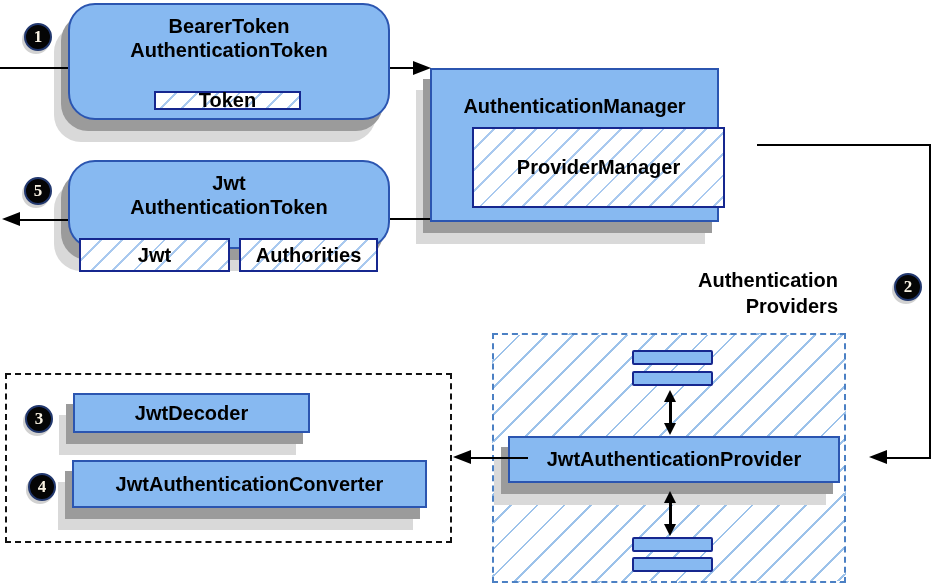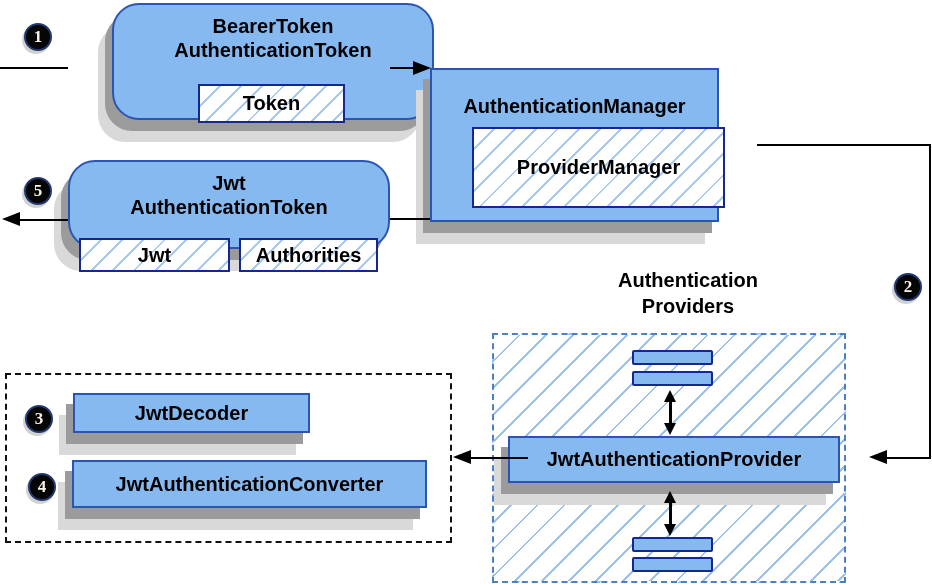--- a/index.html
+++ b/index.html
@@ -62,26 +62,26 @@
     box-shadow:-2px 3px 0 rgba(0,0,0,0.18);
   }
   .caption{position:absolute;text-align:center;font-size:20px;line-height:26px;}
   .inner-lbl{display:flex;align-items:center;justify-content:center;}
 </style>
 </head>
 <body>
 
 <div id="canvas">
 
-  <div class="node rounded" style="left:68px;top:3px;width:322px;height:117px;margin-left:44px;">
+  <div class="node rounded" style="left:68px;top:3px;width:322px;height:117px;">
     <div class="titles" style="margin-top:9px;">
       <div>BearerToken</div>
       <div>AuthenticationToken</div>
     </div>
-    <div class="chip" style="left:84px;top:79px;width:147px;height:39px;">
+    <div class="chip" style="left:84px;top:86px;width:147px;height:19px;">
       <span>Token</span>
     </div>
   </div>
 
   <div class="node" style="left:430px;top:68px;width:289px;height:154px;">
     <div class="titles" style="margin-top:24px;">AuthenticationManager</div>
     <div class="chip inner-lbl" style="left:40px;top:57px;width:253px;height:81px;">
       <span>ProviderManager</span>
     </div>
   </div>
@@ -92,21 +92,21 @@
       <div>AuthenticationToken</div>
     </div>
     <div class="chip" style="left:9px;top:76px;width:151px;height:34px;">
       <span>Jwt</span>
     </div>
     <div class="chip" style="left:169px;top:76px;width:139px;height:34px;">
       <span>Authorities</span>
     </div>
   </div>
 
-  <div class="caption" style="left:538px;top:267px;width:300px;">
+  <div class="caption" style="left:538px;top:267px;width:300px;text-align:right;">
     <div>Authentication</div>
     <div>Providers</div>
   </div>
 
   <div class="dash-blue" style="left:492px;top:333px;width:354px;height:250px;">
 
     <div class="bar" style="left:138px;top:15px;"></div>
     <div class="bar" style="left:138px;top:36px;"></div>
 
     <div class="dbl" style="left:168px;top:55px;height:45px;">

